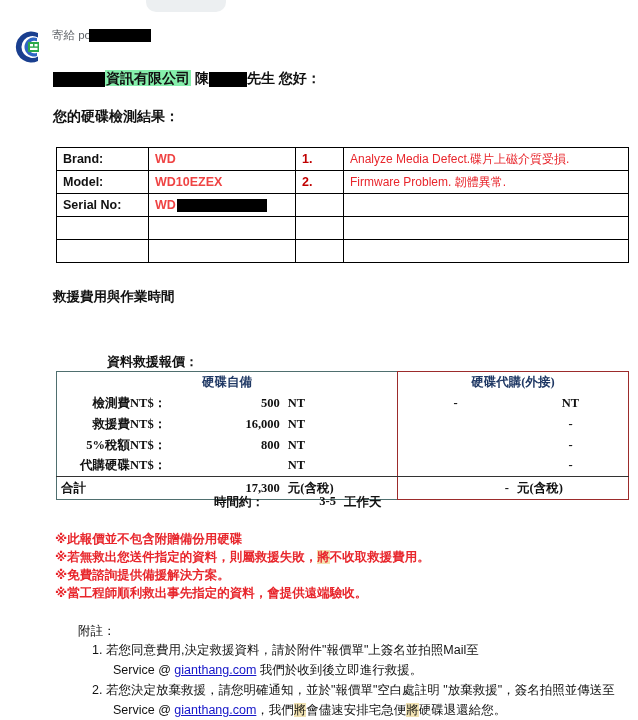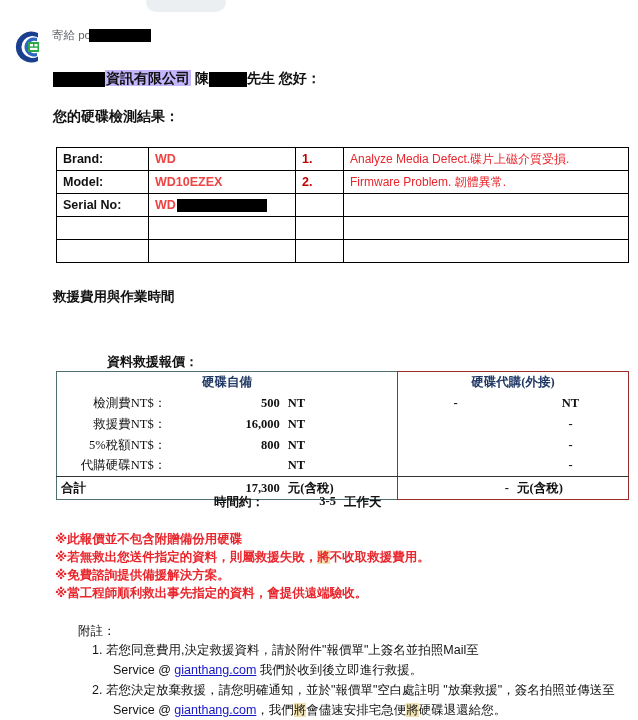--- a/index.html
+++ b/index.html
@@ -65,21 +65,21 @@
   #recipient-redacted { width: 62px; height: 13px; margin-left: -2px; }
 
   
   #greeting {
     position: absolute; left: 53px; top: 68px;
     font-size: 14px; font-weight: bold;
     color: #111111;
     white-space: nowrap;
     line-height: 20px;
   }
-  #greeting .hl { background: #c4b5fd; padding: 0 1px; }
+  #greeting .hl { background: #86efac; padding: 0 1px; }
   #greeting-redacted-1 { width: 52px; height: 15px; }
   #greeting-redacted-2 { width: 38px; height: 15px; }
 
   
   #heading-result {
     position: absolute; left: 53px; top: 108px;
     font-size: 14px; font-weight: bold; color: #111111;
     white-space: nowrap;
   }
 
@@ -138,21 +138,21 @@
     line-height: 19px;
     border: 0;
     font-family: "Liberation Serif", "DejaVu Serif", serif;
   }
   .ph {
     text-align: center; font-weight: bold;
     color: #1f3864; font-size: 13px;
     font-family: "Liberation Sans", sans-serif;
     height: 20px;
   }
-  .lbl  { text-align: right; font-weight: normal; color: #111; white-space: nowrap; }
+  .lbl  { text-align: right; font-weight: bold; color: #111; white-space: nowrap; }
   .amt  { text-align: right; font-weight: bold; color: #111; width: 72px; }
   .unit { text-align: left;  font-weight: bold; color: #111; width: 78px; padding-left: 8px;}
   .dash { text-align: center; font-weight: bold; color: #111; }
   tr.total-row td {
     border-top: 1px solid #333333;
     font-weight: bold;
     height: 23px;
   }
   .total-label { text-align: left; font-weight: bold; color: #111; }
 

